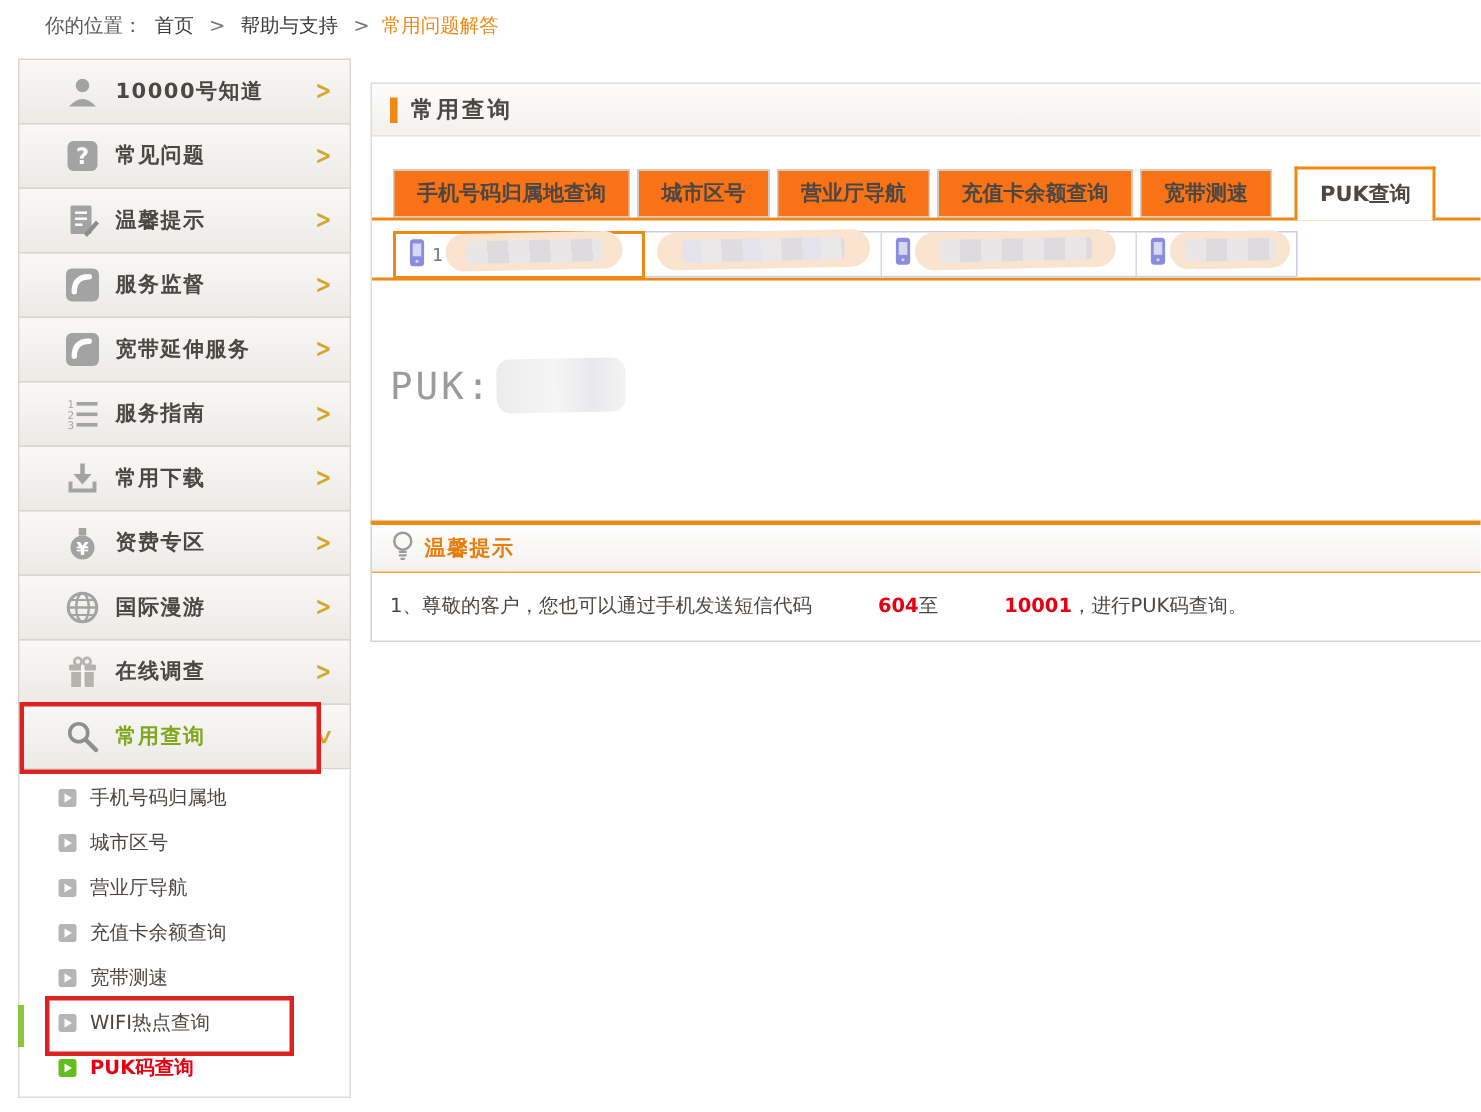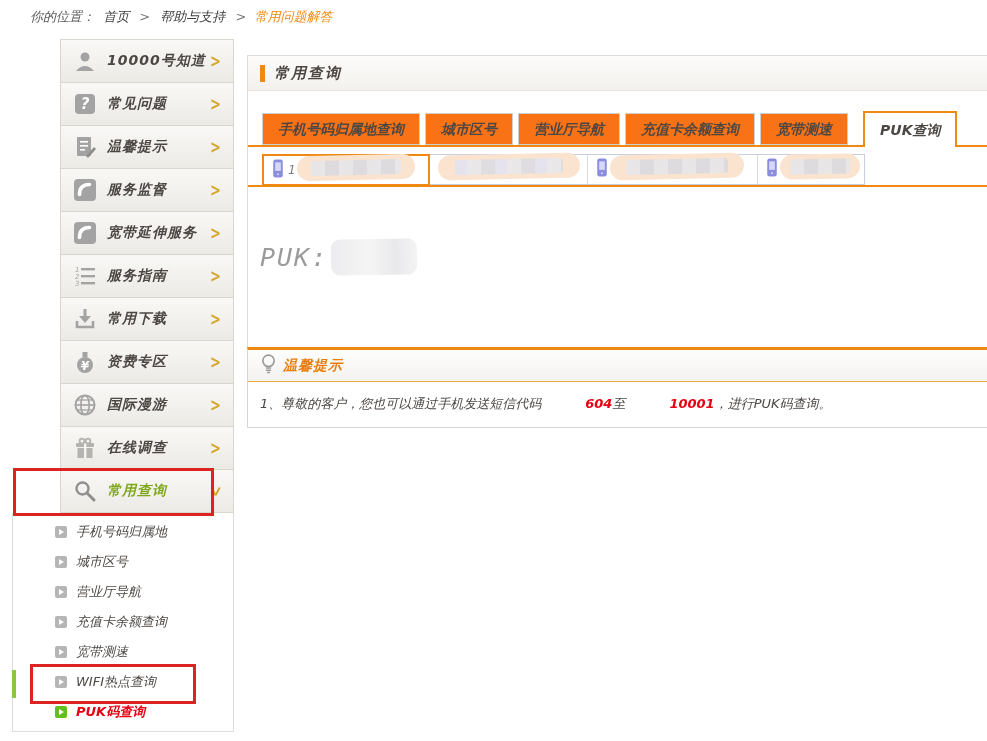--- a/index.html
+++ b/index.html
@@ -1,35 +1,35 @@
 <!DOCTYPE html>
 <html><head>
 <meta charset="utf-8">
 <style>
   html,body{margin:0;padding:0;width:987px;height:741px;overflow:hidden;background:#fff;
     font-family:"DejaVu Sans",sans-serif;position:relative;}
-  .page{position:relative;width:987px;height:619px;font-style:italic;}
+  .page{position:relative;width:987px;height:619px;}
 
   
   .breadcrumb{position:absolute;top:8px;left:30px;font-size:13px;color:#5a5a5a;white-space:nowrap;}
   .breadcrumb .bc-link{color:#3c3c3c;text-decoration:none;margin:0 4px;cursor:pointer;}
   .breadcrumb .bc-sep{color:#777;margin:0 2px;}
   .breadcrumb .bc-current{color:#EF8913;margin-left:2px;}
 
   
   .sidebar{position:absolute;left:12px;top:40px;width:222px;}
   .side-item{box-sizing:border-box;height:44px;margin-top:-1px;border:1px solid #d9d5cf;
     background:linear-gradient(#f9f8f6,#eceae5);display:flex;align-items:center;
-    padding:0 12px 0 10px;cursor:pointer;margin-left:48px;}
+    padding:0 12px 0 28px;cursor:pointer;}
   .side-icon{width:28px;height:26px;display:flex;align-items:center;justify-content:center;margin-right:8px;}
   .side-label{font-size:14px;font-weight:bold;color:#4c4743;letter-spacing:1px;}
   .chev{margin-left:auto;color:#D6A62C;font-weight:bold;font-size:13px;transform:scaleY(1.3);}
   .chev.down{transform:rotate(90deg) scaleY(1.3);}
 
-  .submenu{box-sizing:border-box;border:1px solid #ddd;border-top:none;background:#fff;padding:4px 16px;}
+  .submenu{box-sizing:border-box;border:1px solid #ddd;border-top:none;background:#fff;padding:4px 0;}
   .sub-item{height:30px;display:flex;align-items:center;padding-left:26px;font-size:13px;
     color:#4c4743;cursor:pointer;position:relative;}
   .sq-icon{width:12px;height:12px;background:#b5b5b5;border-radius:2px;margin-right:9px;
     position:relative;flex:0 0 12px;}
   .sq-icon::after{content:"";position:absolute;left:4px;top:3px;border-left:5px solid #fff;
     border-top:3px solid transparent;border-bottom:3px solid transparent;}
   .sub-item.active{color:#E60012;font-weight:bold;}
   .sub-item.active .sq-icon{background:#63BE1E;}
 
   .green-bar{position:absolute;left:0;top:630px;width:4px;height:28px;background:#8CC63F;}

